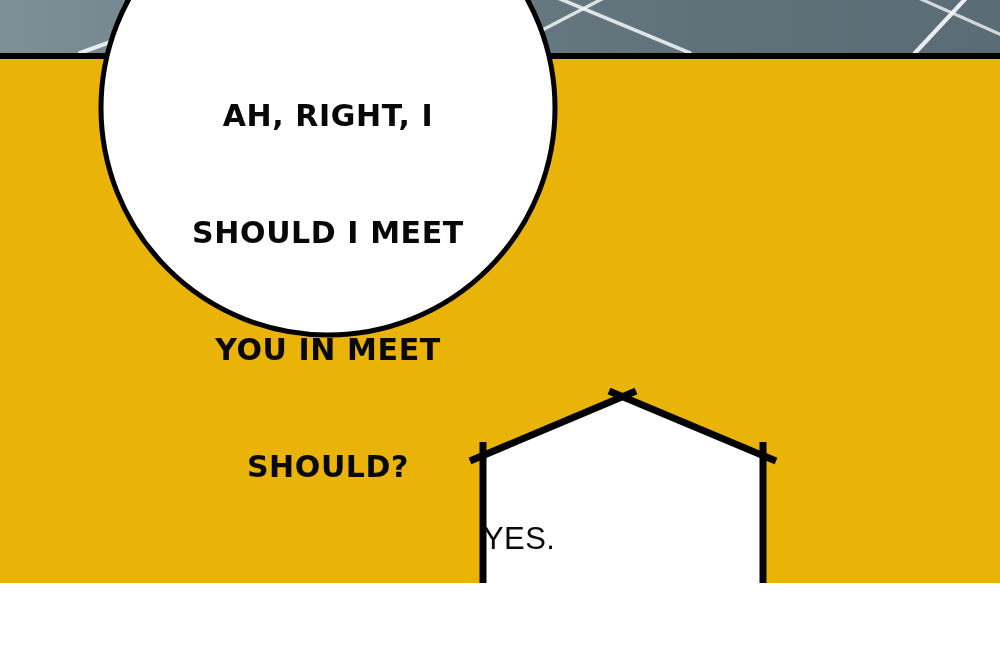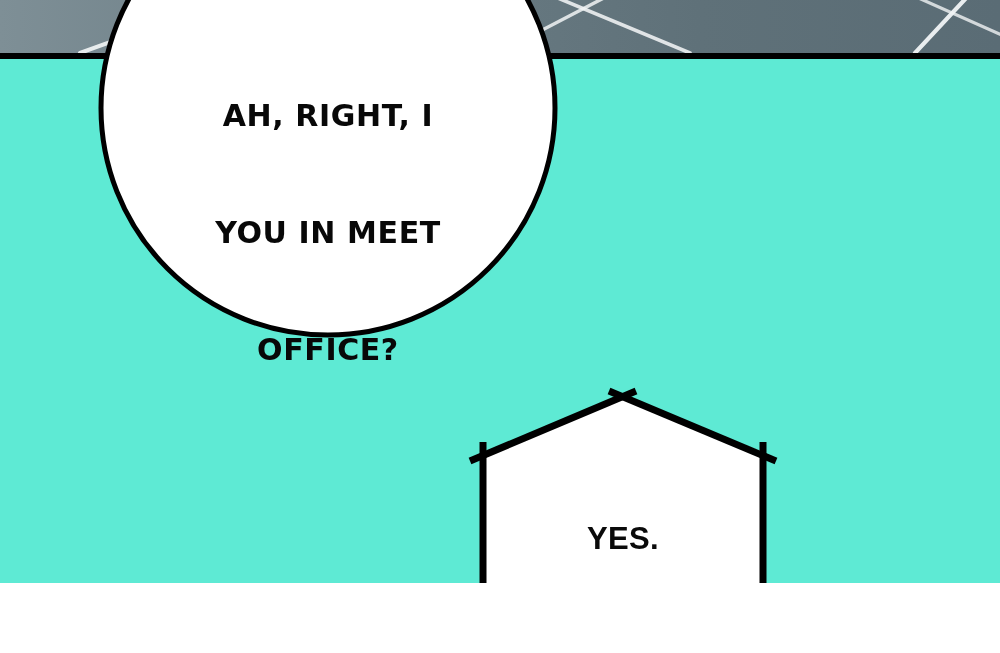--- a/index.html
+++ b/index.html
@@ -8,21 +8,21 @@
     padding: 0;
     background: #ffffff;
   }
   body {
     font-family: "DejaVu Sans", sans-serif;
   }
   #panel {
     position: relative;
     width: 1000px;
     height: 583px;
-    background: #5eead4;
+    background: #eab308;
     overflow: hidden;
   }
 
   
   .bg-floor {
     position: absolute;
     left: 0;
     top: 0;
     width: 1000px;
     height: 60px;
@@ -73,23 +73,22 @@
   }
   .balloon-hex-wrap svg {
     display: block;
     overflow: visible;
   }
   .balloon-hex-text {
     position: absolute;
     left: 483px;
     top: 521px;
     width: 280px;
-    text-align: center;
     font-family: "Liberation Sans", sans-serif;
-    font-weight: 700;
+    font-weight: 400;
     font-size: 31px;
     line-height: 36px;
     letter-spacing: 0.4px;
     color: #0a0a0a;
     white-space: pre;
     pointer-events: none;
   }
 </style>
 </head>
 <body>
@@ -126,22 +125,23 @@
   </div>
 
   <div class="balloon-circle-wrap">
     <svg width="512" height="512" viewBox="0 0 512 512" xmlns="http://www.w3.org/2000/svg">
       <circle cx="256" cy="256" r="227" fill="#ffffff" stroke="#000000" stroke-width="5"></circle>
     </svg>
   </div>
 
   <div class="balloon-circle-text">
     <span class="ln">AH, RIGHT, I</span>
+    <span class="ln">SHOULD I MEET</span>
     <span class="ln">YOU IN MEET</span>
-    <span class="ln">OFFICE?</span>
+    <span class="ln">SHOULD?</span>
   </div>
 
   <div class="balloon-hex-wrap">
     <svg width="370" height="310" viewBox="440 376 370 310" xmlns="http://www.w3.org/2000/svg">
 
       <polygon points="622,397 763,452 763,620 622,676 483,620 483,453" fill="#ffffff"></polygon>
 
       <g stroke="#000000" stroke-width="7" stroke-linecap="butt" fill="none">
         <line x1="470" y1="461" x2="636" y2="391"></line>
         <line x1="609" y1="391" x2="776" y2="461"></line>

